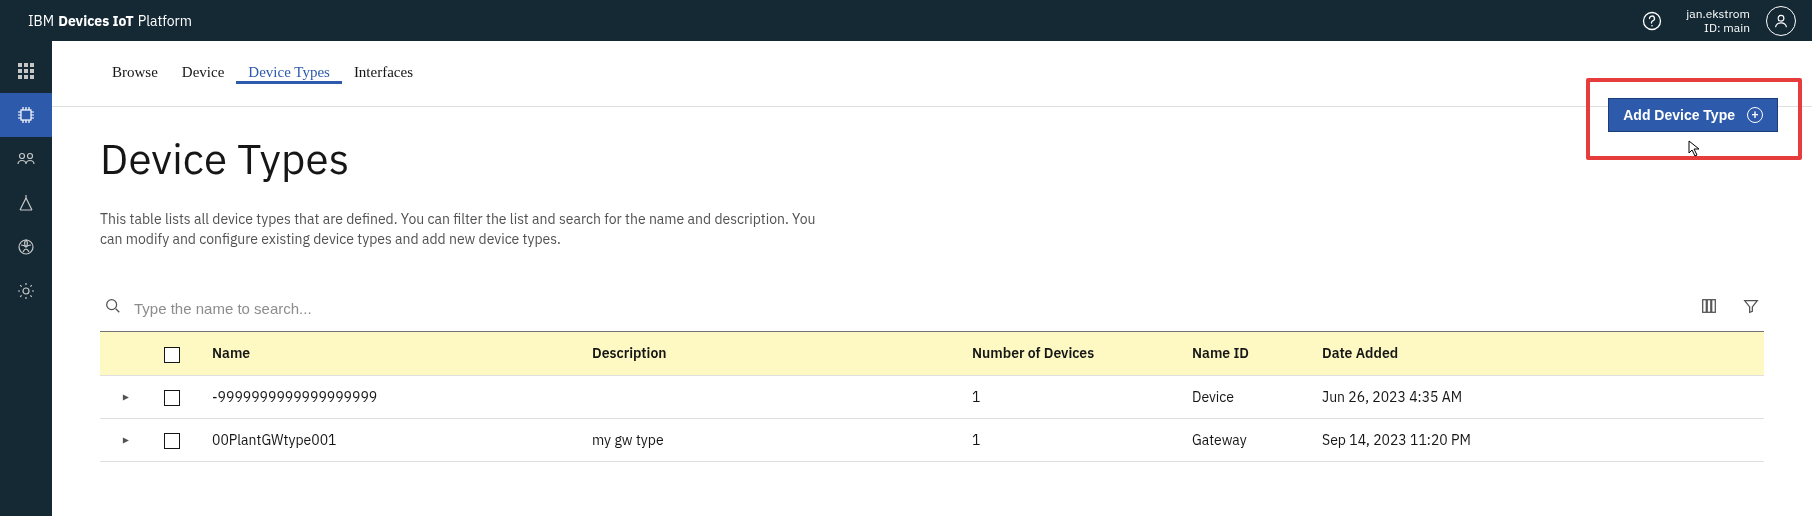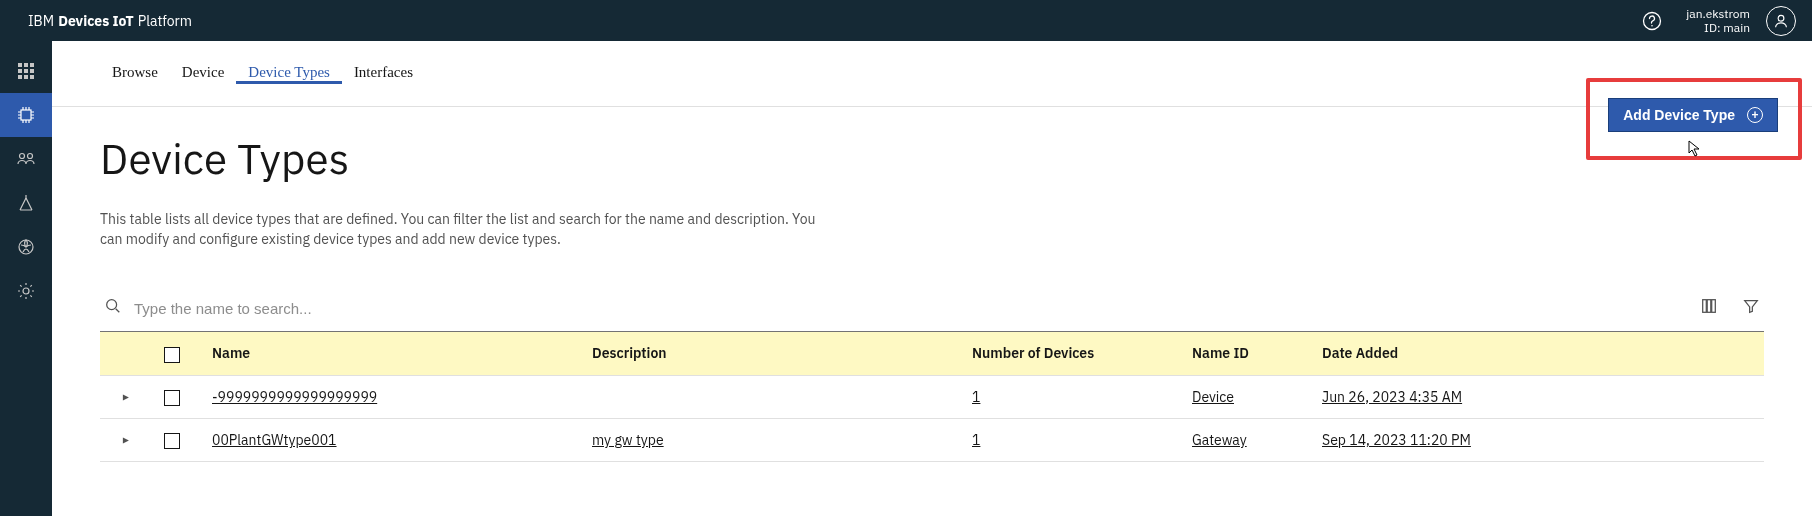--- a/index.html
+++ b/index.html
@@ -152,21 +152,20 @@
     border-bottom:1px solid #e0e0e0;
     text-align:left;
     font-weight:600;
     padding:12px 16px;
     color:#161616;
   }
   table.dt tbody td {
     border-bottom:1px solid #e0e0e0;
     padding:12px 16px;
     color:#161616;
-    text-decoration:underline;
   }
   table.dt .col-exp { width:48px; text-align:center; }
   table.dt .col-chk { width:48px; text-align:center; }
   .chk {
     width:16px; height:16px; border:1.5px solid #161616; display:inline-block;
     vertical-align:middle; background:#fff;
   }
   .chev {
     display:inline-block;
     transform:rotate(-90deg);

